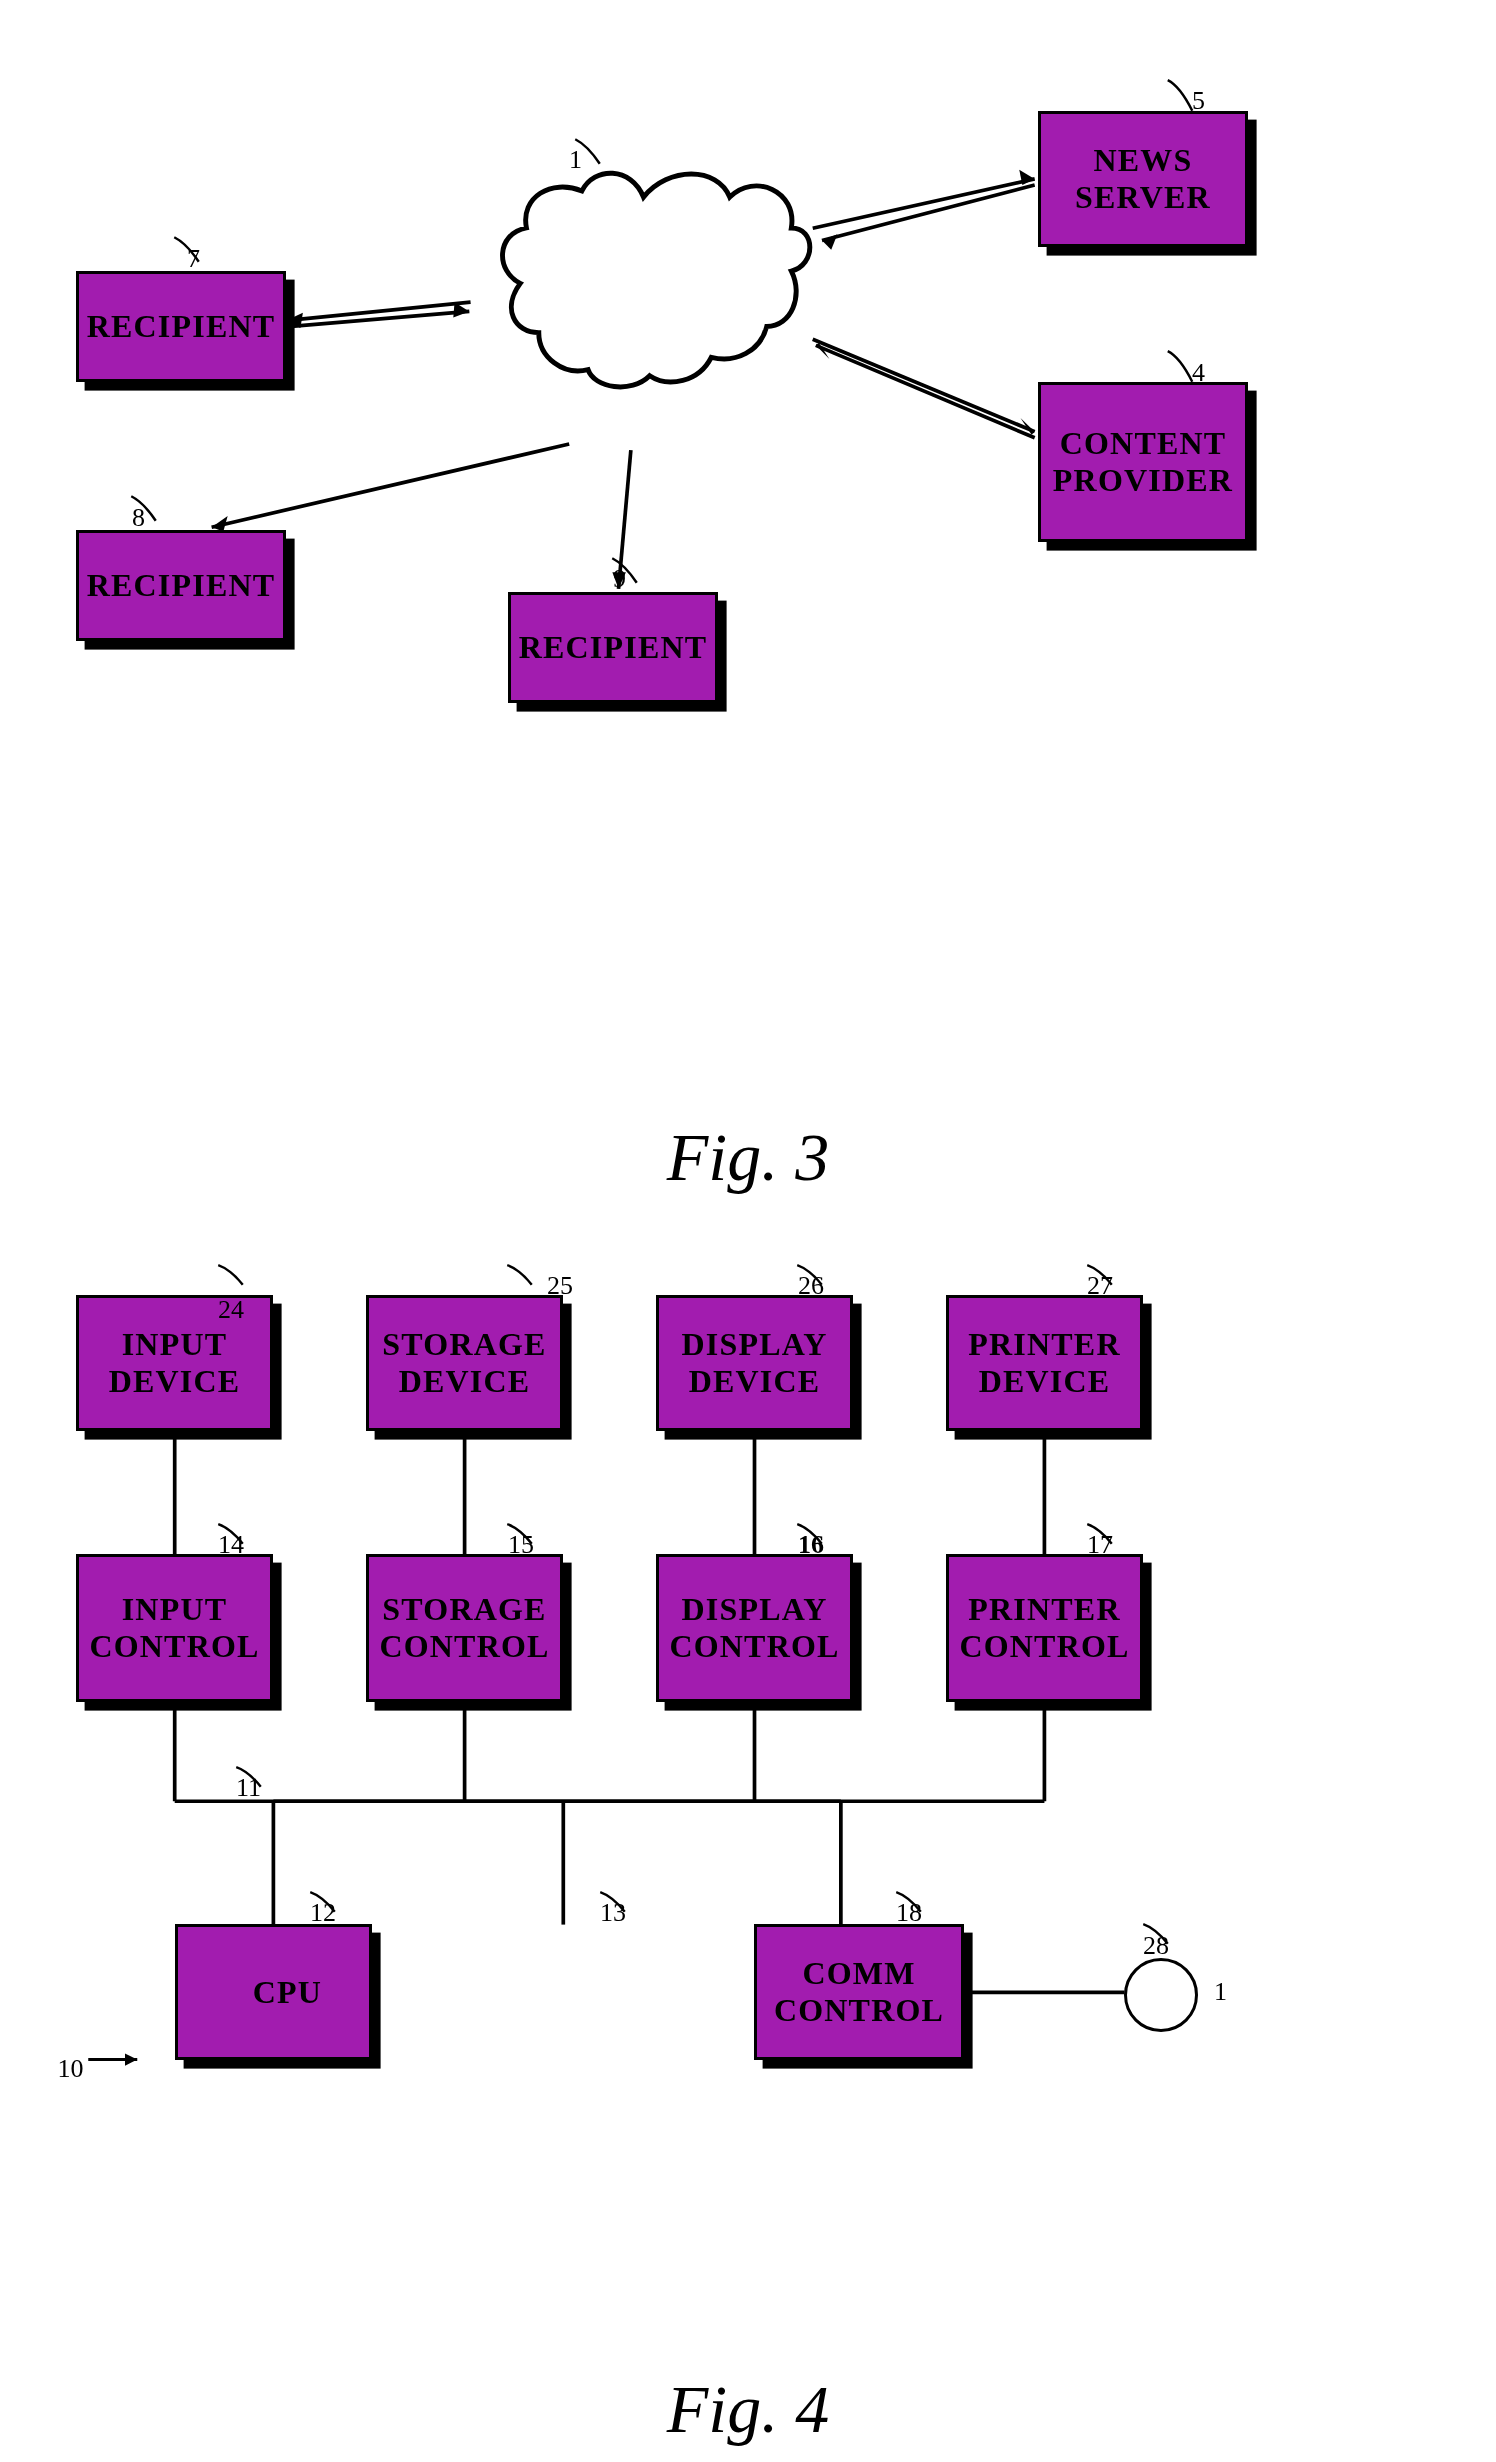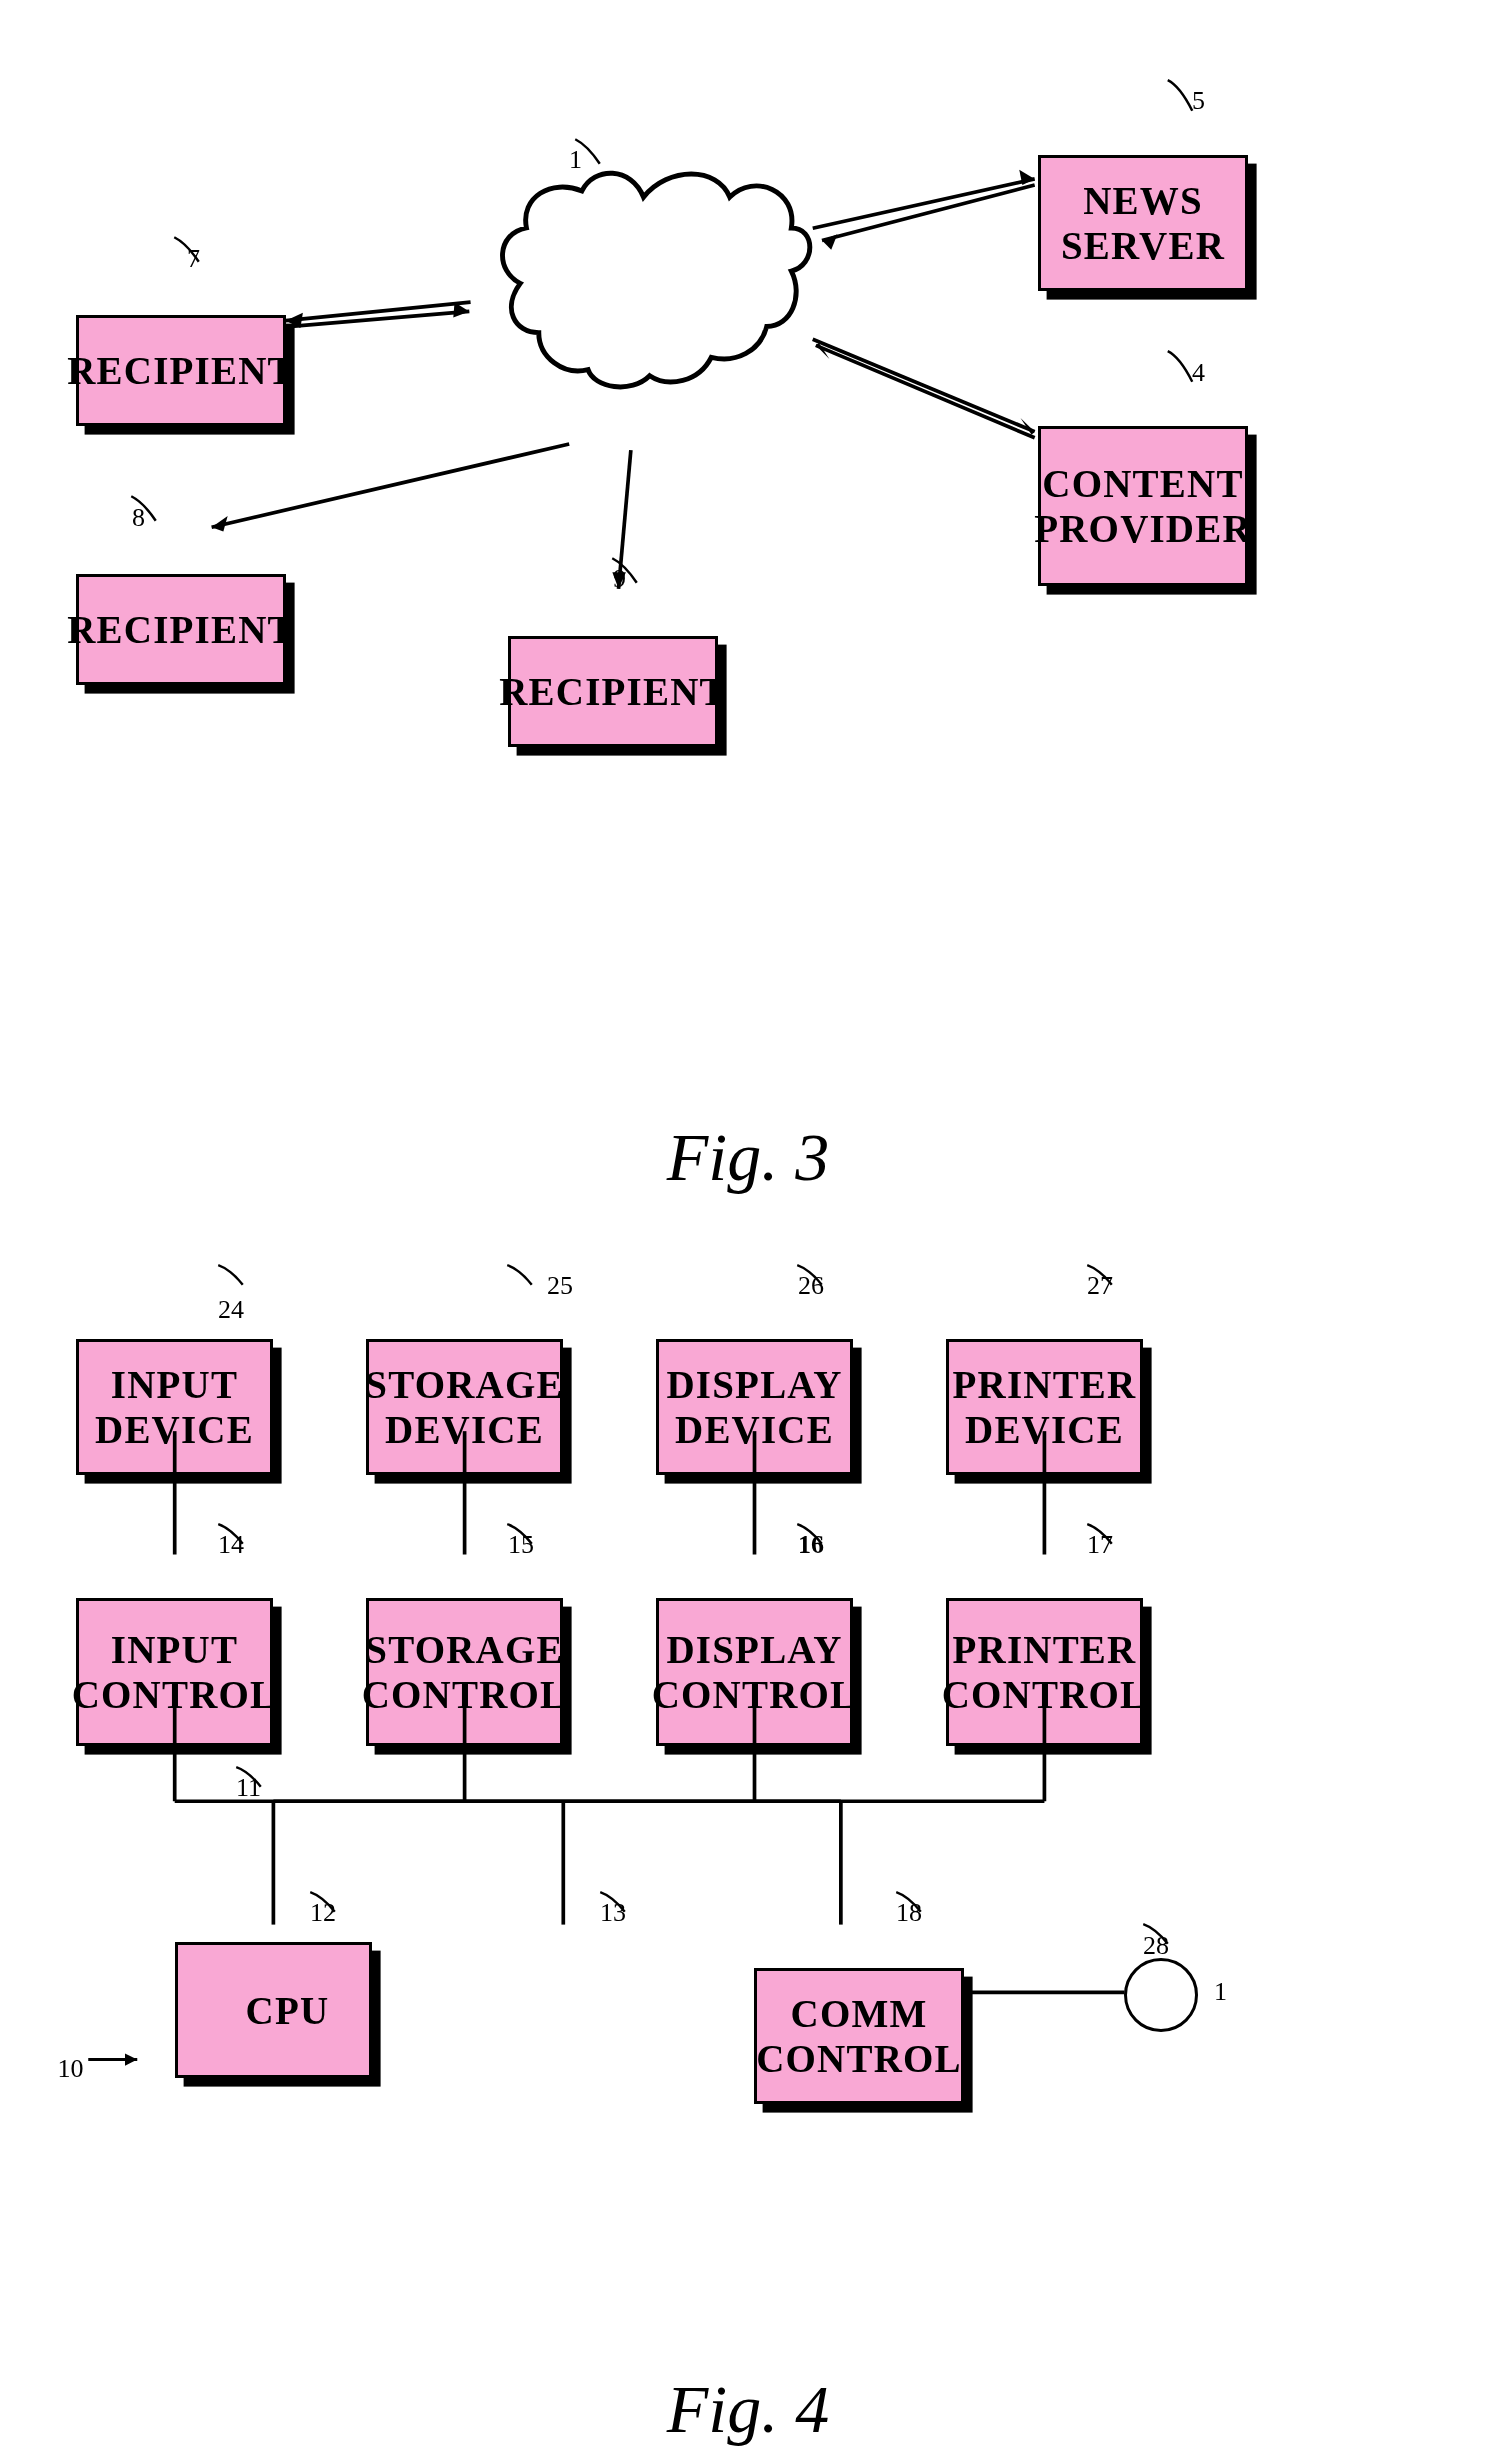--- a/index.html
+++ b/index.html
@@ -23,29 +23,28 @@
     .fig3-container {
       position: relative;
       width: 1418px;
       height: 1172px;
       margin: 0 auto;
     }
 
     .box {
       position: absolute;
       border: 3.7px solid #000;
-      background: #f9a8d4;
+      background: #a21caf;
       display: flex;
       align-items: center;
       justify-content: center;
       text-align: center;
-      font-size: 39px;
+      font-size: 32px;
       font-weight: bold;
       letter-spacing: 1.2px;
-      margin-top: 44px;
     }
 
     .box-shadow {
       box-shadow: 8.6px 8.6px 0 #000;
     }
 
     
     .cloud {
       position: absolute;
     }
@@ -282,21 +281,21 @@
 
       <line x1="380" y1="900" x2="380" y2="1100" stroke="black" stroke-width="6"></line>
 
       <line x1="850" y1="900" x2="850" y2="1100" stroke="black" stroke-width="6"></line>
 
       <line x1="1300" y1="900" x2="1300" y2="1100" stroke="black" stroke-width="6"></line>
 
       <line x1="380" y1="900" x2="1300" y2="900" stroke="black" stroke-width="6"></line>
     </svg>
 
-    <div class="box box-shadow" style="left:136px; top:652px; width:197px; height:136px;padding-left:28px;">
+    <div class="box box-shadow" style="left:136px; top:678px; width:197px; height:136px;padding-left:28px;">
       <span>CPU</span>
     </div>
     <span class="ref-num" style="left:271px; top:652px;">12</span>
     <svg style="position:absolute;left:259px;top:641px;pointer-events:none;" width="49" height="31" viewBox="0 0 80 50">
         <path d="M 60 40 Q 40 15 20 8" fill="none" stroke="black" stroke-width="4"></path>
       </svg>
 
     <span class="ref-num" style="left:561px; top:652px;">13</span>
     <svg style="position:absolute;left:549px;top:641px;pointer-events:none;" width="49" height="31" viewBox="0 0 80 50">
         <path d="M 60 40 Q 40 15 20 8" fill="none" stroke="black" stroke-width="4"></path>

